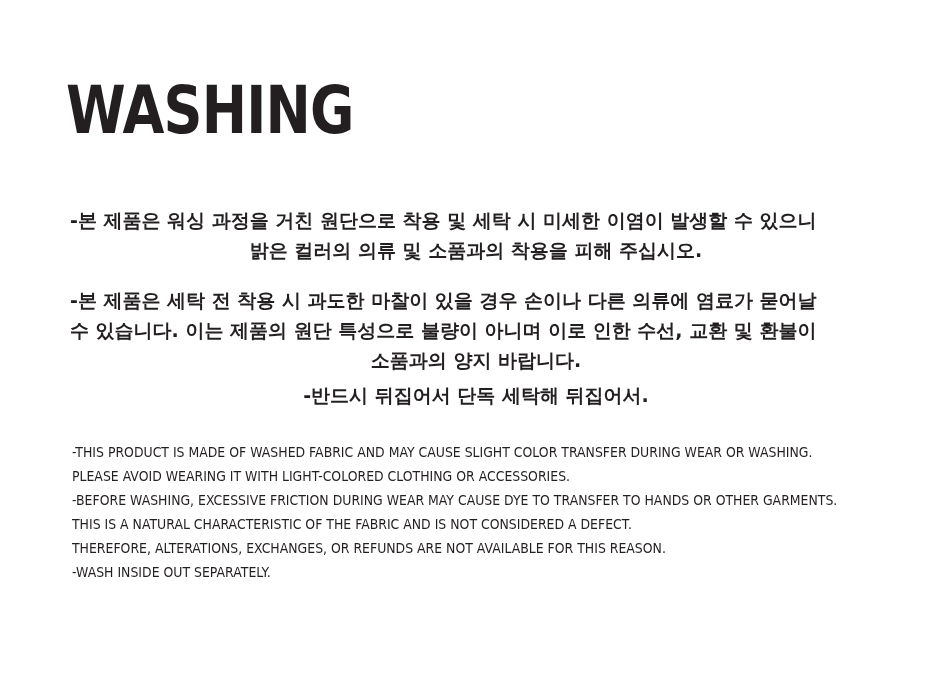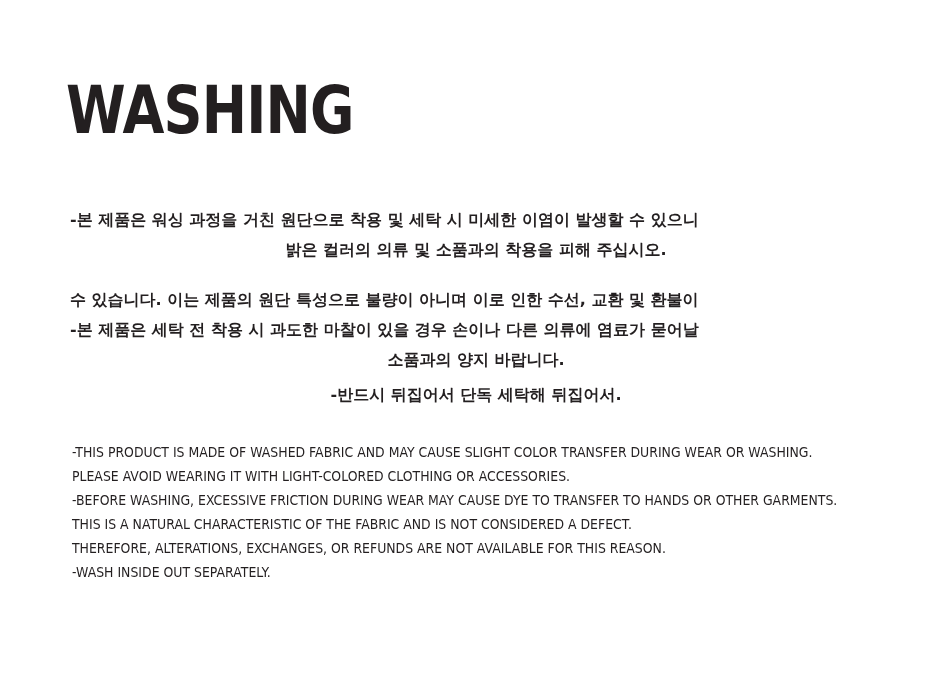--- a/index.html
+++ b/index.html
@@ -33,21 +33,21 @@
     transform: scaleX(0.82);
     transform-origin: left top;
     color: #231f20;
     white-space: nowrap;
   }
   .kr-block {
     position: absolute;
     left: 70px;
     width: 812px;
     font-family: "DejaVu Sans", sans-serif;
-    font-size: 16px;
+    font-size: 19px;
     line-height: 30px;
     font-weight: 700;
     color: #231f20;
     text-align: justify;
     text-justify: inter-character;
   }
   .kr-block p {
     margin: 0;
   }
   .kr-block p.last-line {
@@ -81,22 +81,22 @@
 <div class="page">
 
   <div class="title">WASHING</div>
 
   <div class="kr-block" id="kr1">
     <p>-본 제품은 워싱 과정을 거친 원단으로 착용 및 세탁 시 미세한 이염이 발생할 수 있으니</p>
     <p class="last-line">밝은 컬러의 의류 및 소품과의 착용을 피해 주십시오.</p>
   </div>
 
   <div class="kr-block" id="kr2">
+    <p>-본 제품은 세탁 전 착용 시 과도한 마찰이 있을 경우 손이나 다른 의류에 염료가 묻어날</p>
     <p>수 있습니다. 이는 제품의 원단 특성으로 불량이 아니며 이로 인한 수선, 교환 및 환불이</p>
-    <p>-본 제품은 세탁 전 착용 시 과도한 마찰이 있을 경우 손이나 다른 의류에 염료가 묻어날</p>
     <p class="last-line">소품과의 양지 바랍니다.</p>
   </div>
 
   <div class="kr-block" id="kr3">
     <p class="last-line">-반드시 뒤집어서 단독 세탁해 뒤집어서.</p>
   </div>
 
   <div class="en-block">
     <p>-THIS PRODUCT IS MADE OF WASHED FABRIC AND MAY CAUSE SLIGHT COLOR TRANSFER DURING WEAR OR WASHING.</p>
     <p>PLEASE AVOID WEARING IT WITH LIGHT-COLORED CLOTHING OR ACCESSORIES.</p>

